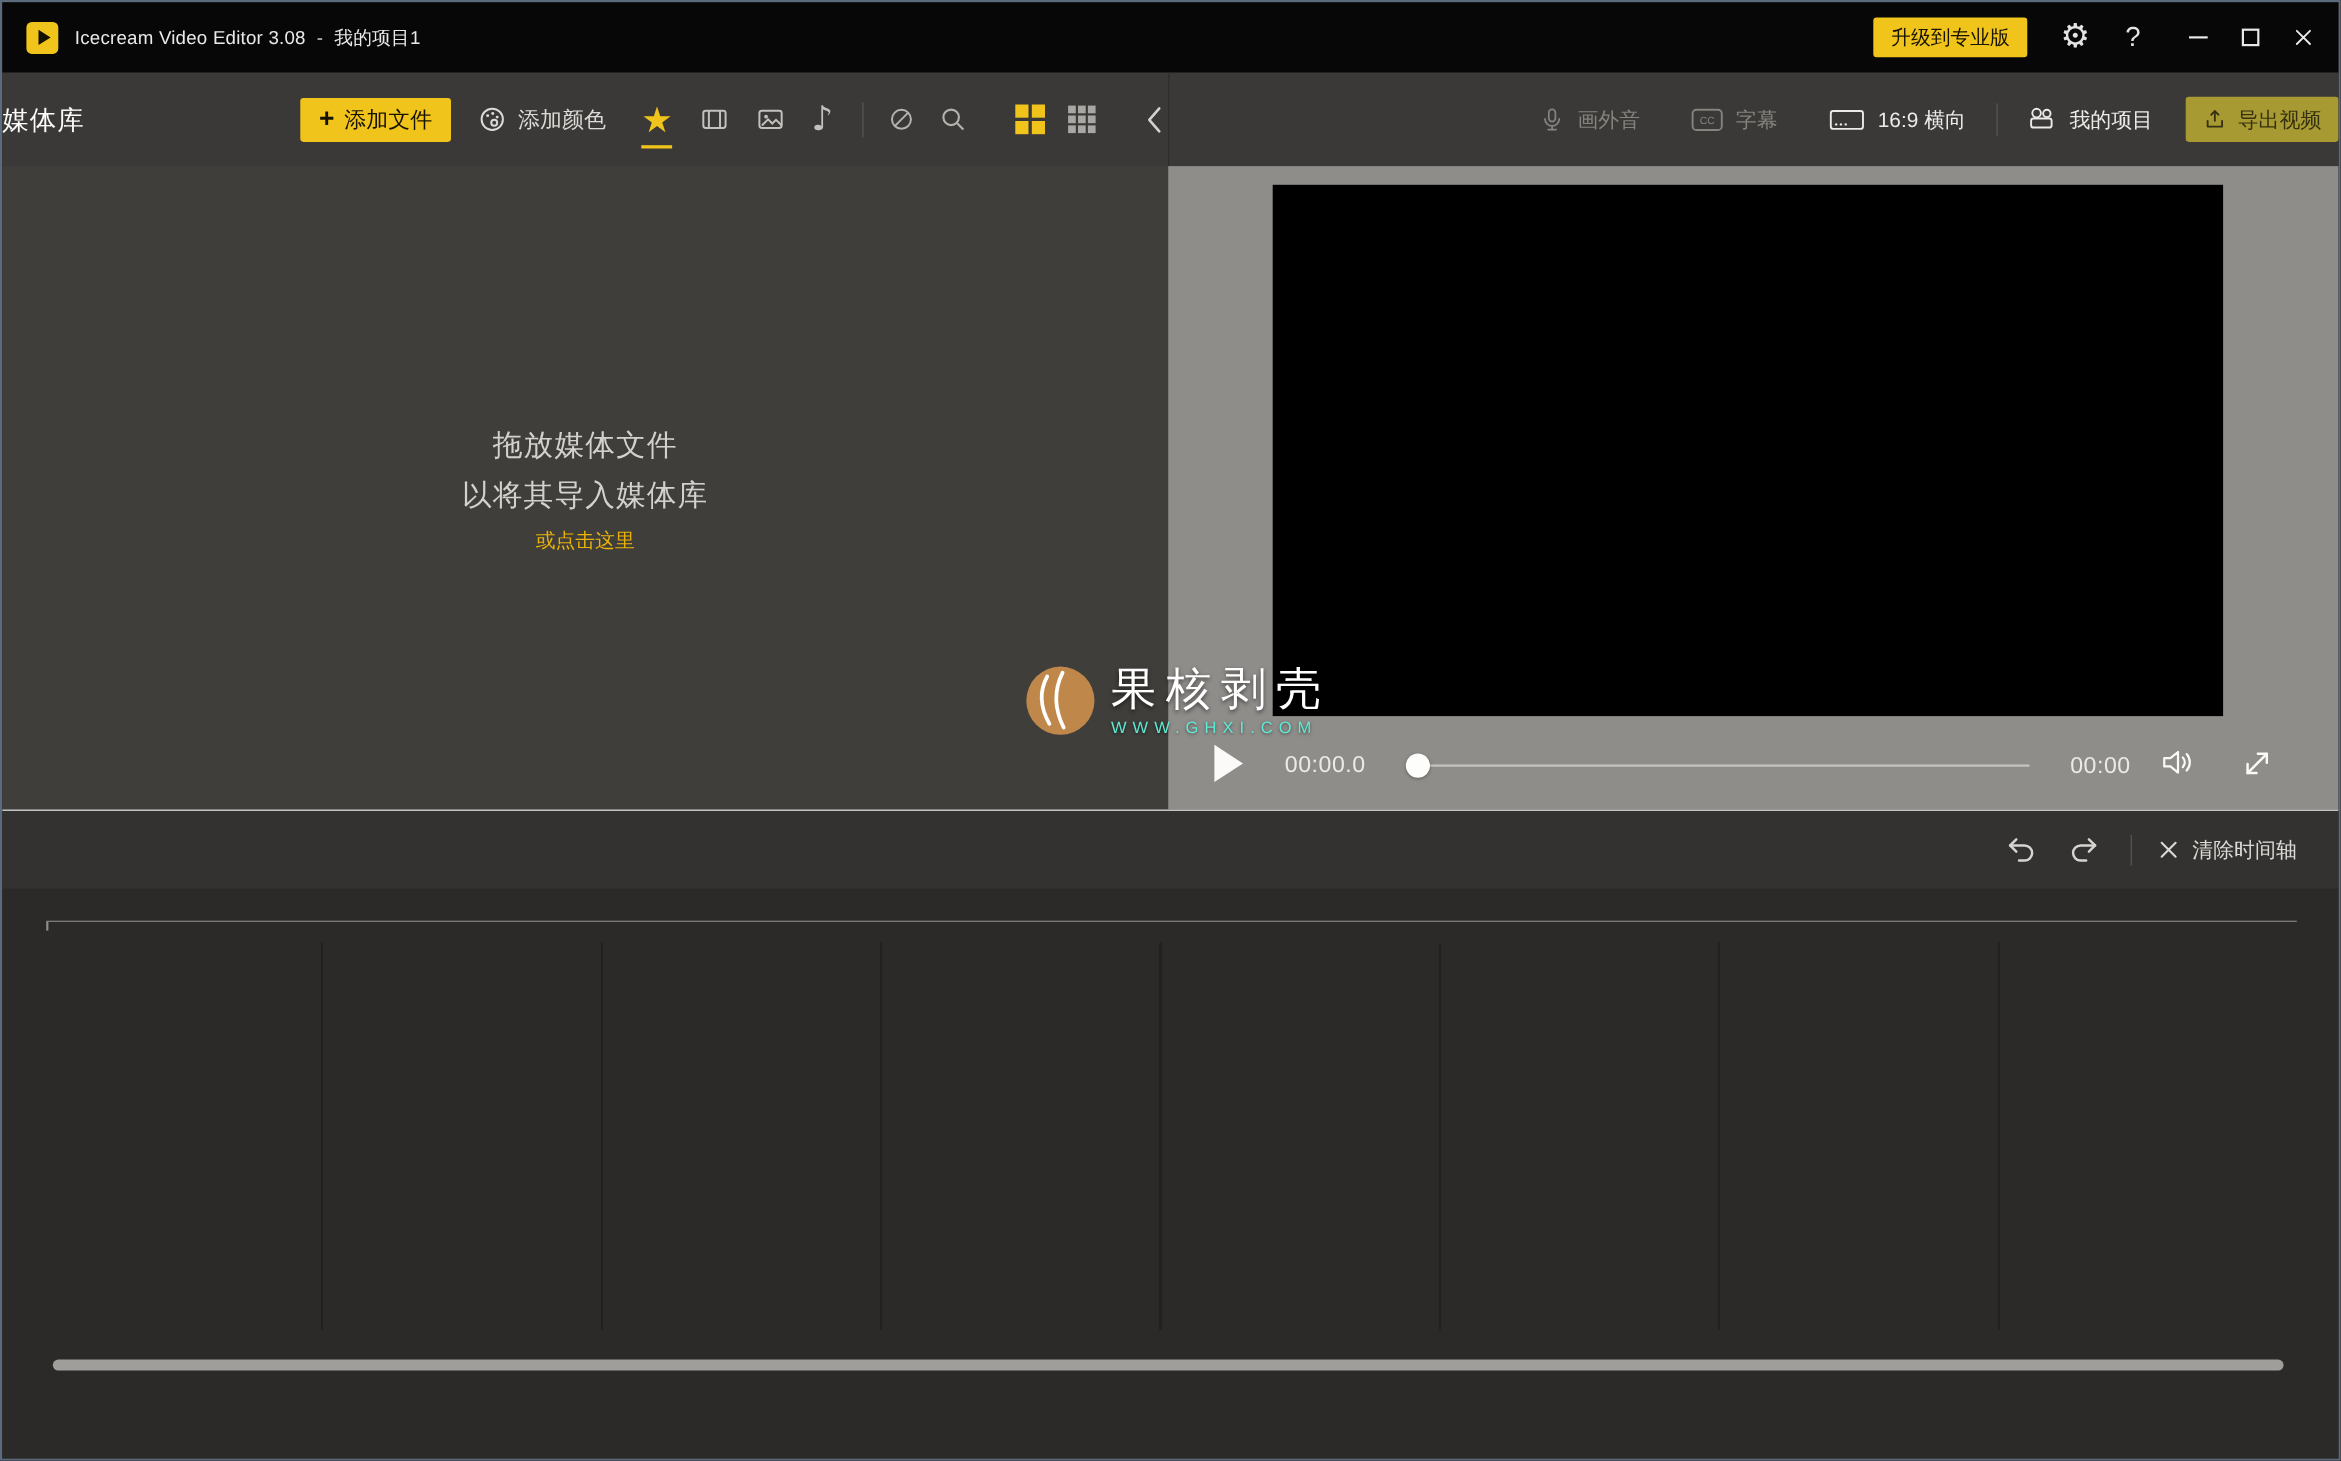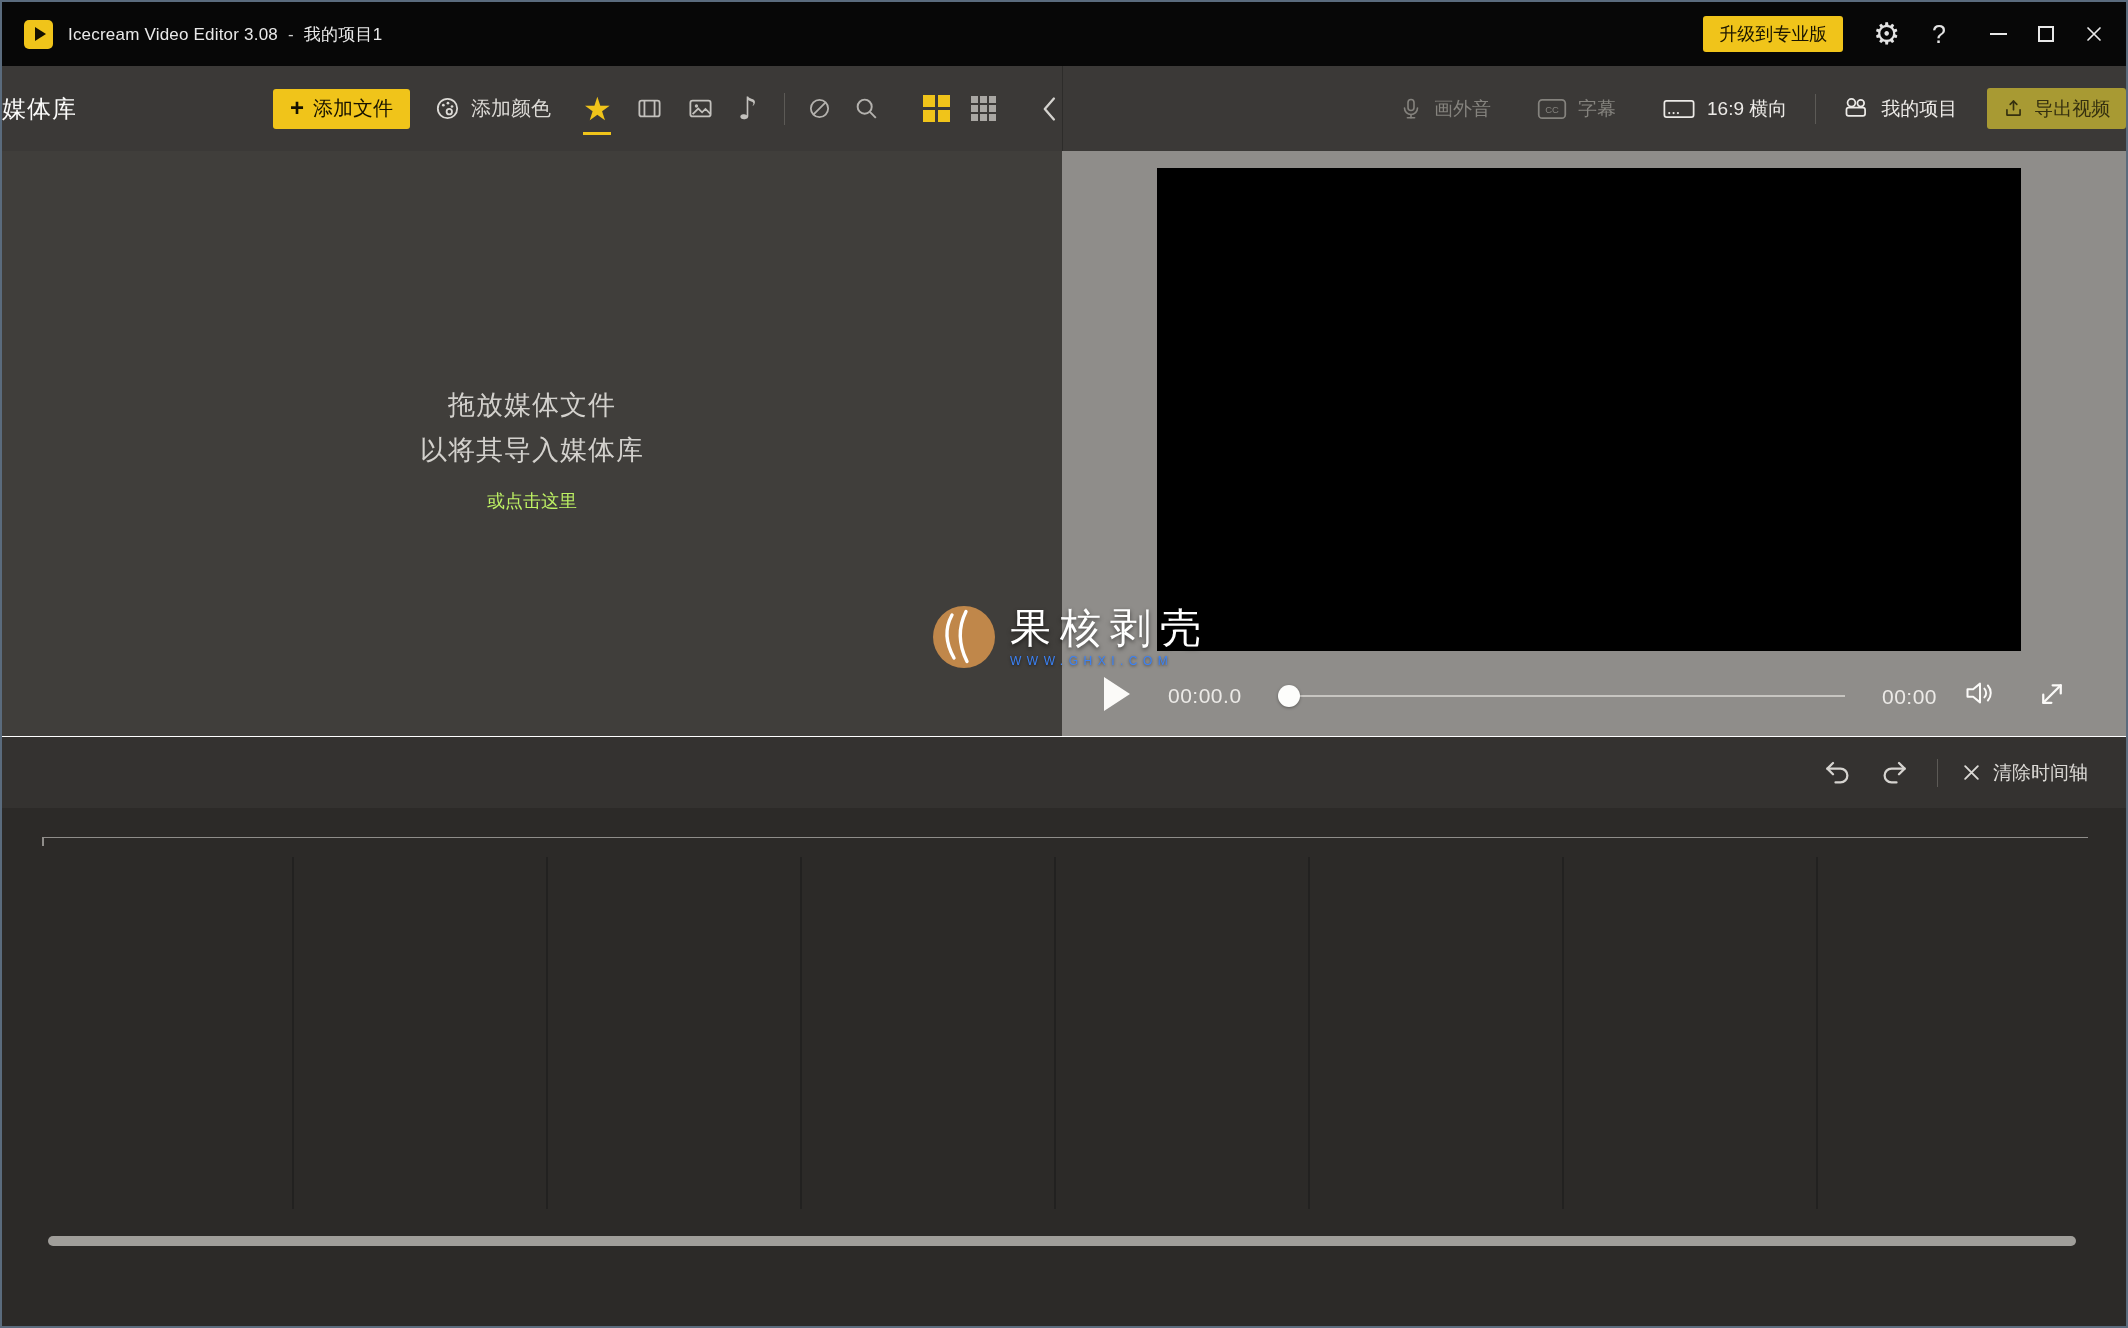--- a/index.html
+++ b/index.html
@@ -95,21 +95,21 @@
   }
 
   
   .content{ position:absolute; top:149px; left:0; right:0; height:585px; }
   .library{
     position:absolute; left:0; top:0; width:1060px; height:100%;
     background:var(--library-bg,#403e3b); text-align:center;
   }
   .drop-hint{ padding-top:232px; }
   .drop-line{ font-size:27px; color:#d3d1cd; line-height:45px; letter-spacing:1px; }
-  .drop-small{ margin-top:16px; font-size:18px; color:#bef264; }
+  .drop-small{ margin-top:6px; font-size:18px; color:#eab308; }
 
   .preview{
     position:absolute; left:1060px; right:0; top:0; height:100%;
     background:var(--preview-bg,#8f8d8a);
   }
   .video-frame{ position:absolute; left:95px; top:17px; width:864px; height:483px; background:#000; }
 
   .play-btn{ position:absolute; left:40px; top:524px; display:flex; }
   .time{ position:absolute; font-size:21px; color:#eceae7; letter-spacing:.5px; }
   .cur-time{ left:106px; top:533px; }
@@ -128,21 +128,21 @@
   .watermark{
     position:absolute; left:928px; top:452px; z-index:6;
     display:flex; align-items:center; gap:12px; pointer-events:none;
   }
   .wm-text{ text-align:left; }
   .wm-title{
     font-size:41px; color:#ffffff; letter-spacing:9px; line-height:1.1;
     text-shadow:0 2px 4px rgba(0,0,0,.55);
   }
   .wm-url{
-    margin-top:3px; font-size:12px; color:#3b82f6; letter-spacing:5.5px;
+    margin-top:3px; font-size:15px; color:#5eead4; letter-spacing:5.5px;
     text-shadow:0 1px 3px rgba(0,0,0,.55);
   }
 
   
   .tl-header{
     position:absolute; top:734px; left:0; right:0; height:72px;
     background:var(--timeline-header-bg,#343230); border-top:1px solid #ffffff;
     display:flex; align-items:center; justify-content:flex-end; padding-right:38px;
   }
   .tlh-ic{ color:#d6d4d0; display:flex; align-items:center; background:none; border:none; }

